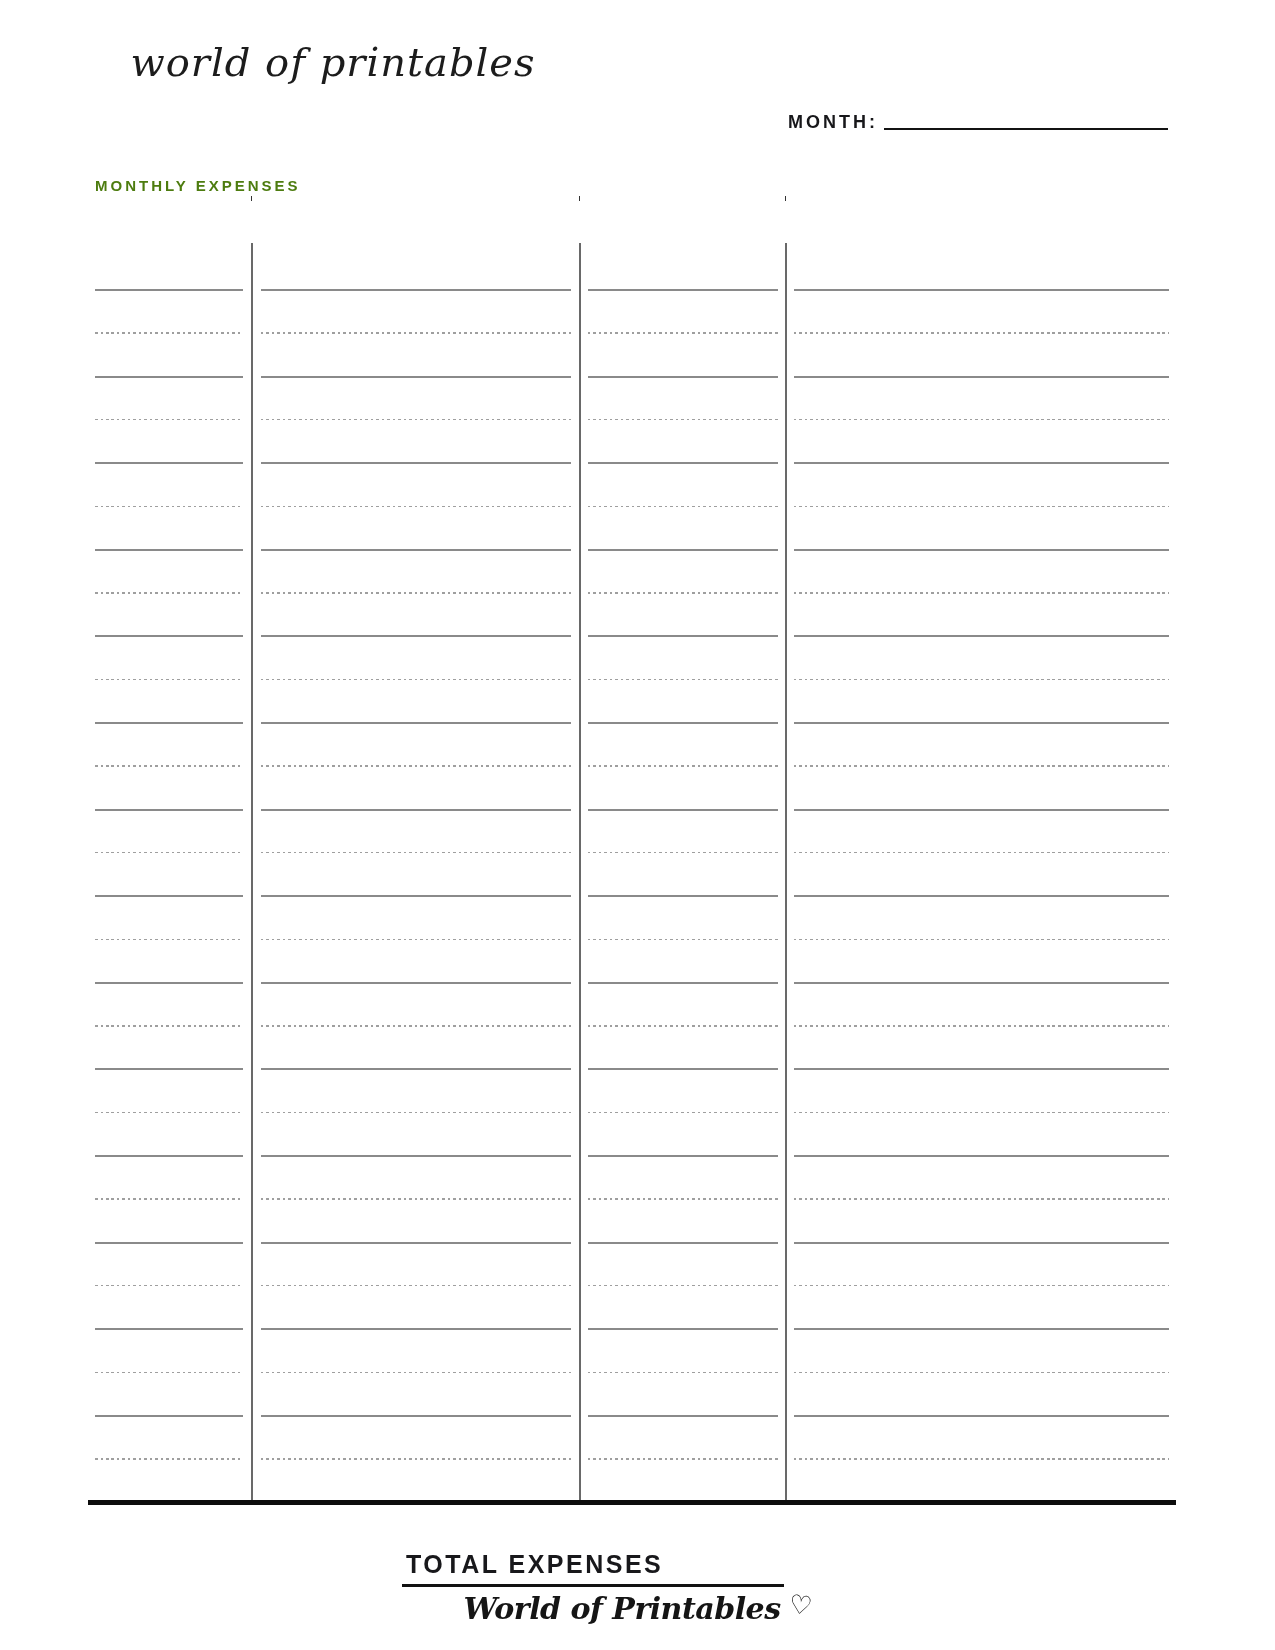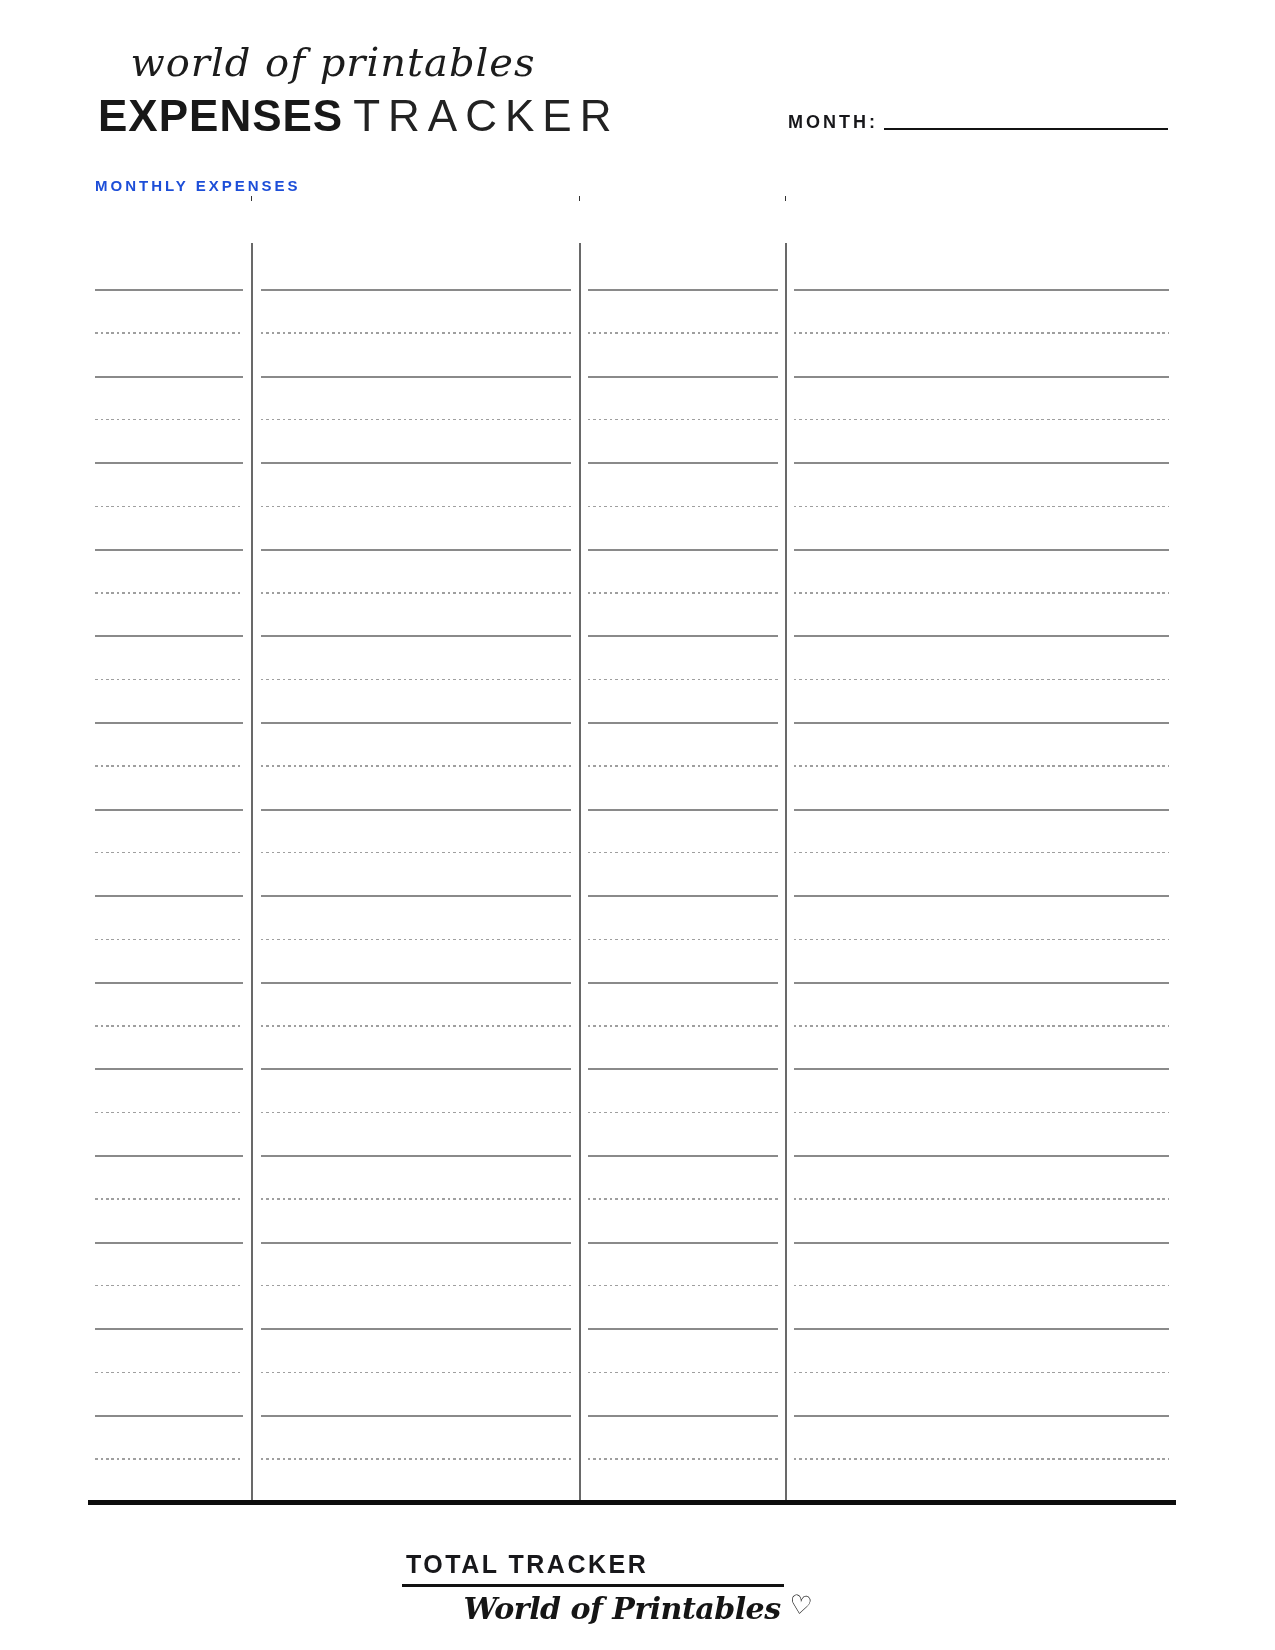--- a/index.html
+++ b/index.html
@@ -32,21 +32,21 @@
   .month-label{
     font-size:18px;font-weight:700;letter-spacing:3px;color:#17171a;
     vertical-align:baseline;
   }
   .month-line{
     position:absolute;left:96px;top:16px;width:284px;height:2px;background:#131313;
   }
   
   .section-label{
     position:absolute;left:95px;top:177px;
-    font-size:15px;font-weight:700;letter-spacing:3px;color:#1d4ed8;
+    font-size:15px;font-weight:700;letter-spacing:3px;color:#4d7c0f;
     white-space:nowrap;
   }
   
   .expenses-table{position:absolute;left:0;top:0;width:1275px;height:1650px;pointer-events:none;}
   .table-header{
     position:absolute;left:88px;top:201px;width:1088px;height:42px;
     background:#0c0c0e;
   }
   .col-head{
     position:absolute;top:0;height:42px;line-height:44px;
@@ -85,23 +85,20 @@
     transform:translateY(-5px) rotate(8deg);
     margin-left:8px;
   }
 </style>
 </head>
 <body>
 
 <div class="page">
 
   <div class="brand-script">world of printables</div>
-  <div class="page-title">
-    <span class="title-bold">EXPENSES</span><span class="title-light">TRACKER</span>
-  </div>
   <div class="month-wrap">
     <span class="month-label">MONTH:</span>
     <span class="month-line"></span>
   </div>
 
   <div class="section-label">MONTHLY EXPENSES</div>
 
   <div class="expenses-table">
     <div id="table-body">
         <div class="head-tick" style="left: 251px; top: 196px;"></div>
@@ -219,20 +216,20 @@
         <div class="row-line-solid" style="left: 588px; width: 190px; top: 1414.8px;"></div>
         <div class="row-line-solid" style="left: 794px; width: 375px; top: 1414.8px;"></div>
         <div class="row-line-dashed" style="left: 95px; width: 148px; top: 1458.1px;"></div>
         <div class="row-line-dashed" style="left: 261px; width: 310px; top: 1458.1px;"></div>
         <div class="row-line-dashed" style="left: 588px; width: 190px; top: 1458.1px;"></div>
         <div class="row-line-dashed" style="left: 794px; width: 375px; top: 1458.1px;"></div>
       </div>
     <div class="bottom-rule"></div>
   </div>
 
-  <div class="total-label">TOTAL TRACKER</div>
+  <div class="total-label">TOTAL EXPENSES</div>
   <div class="total-line"></div>
 
   <div class="logo">
     <span>World of Printables</span><span class="heart-icon">♡</span>
   </div>
 
 </div>
 
 </body></html>

